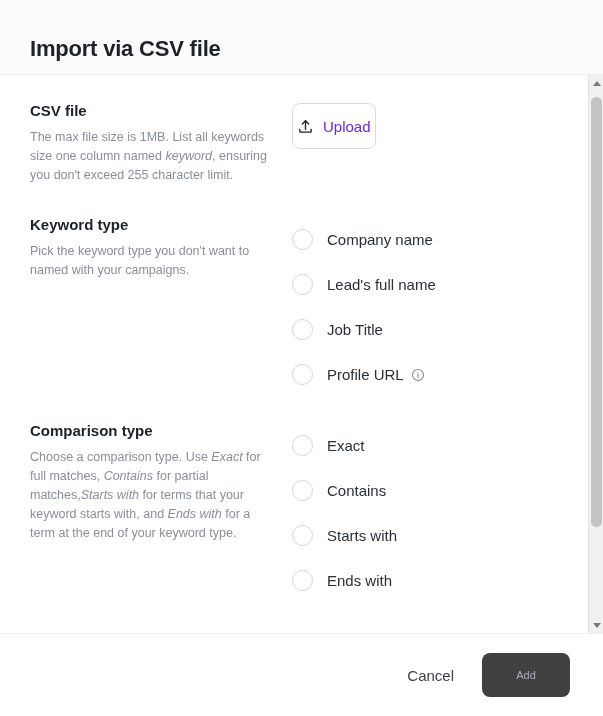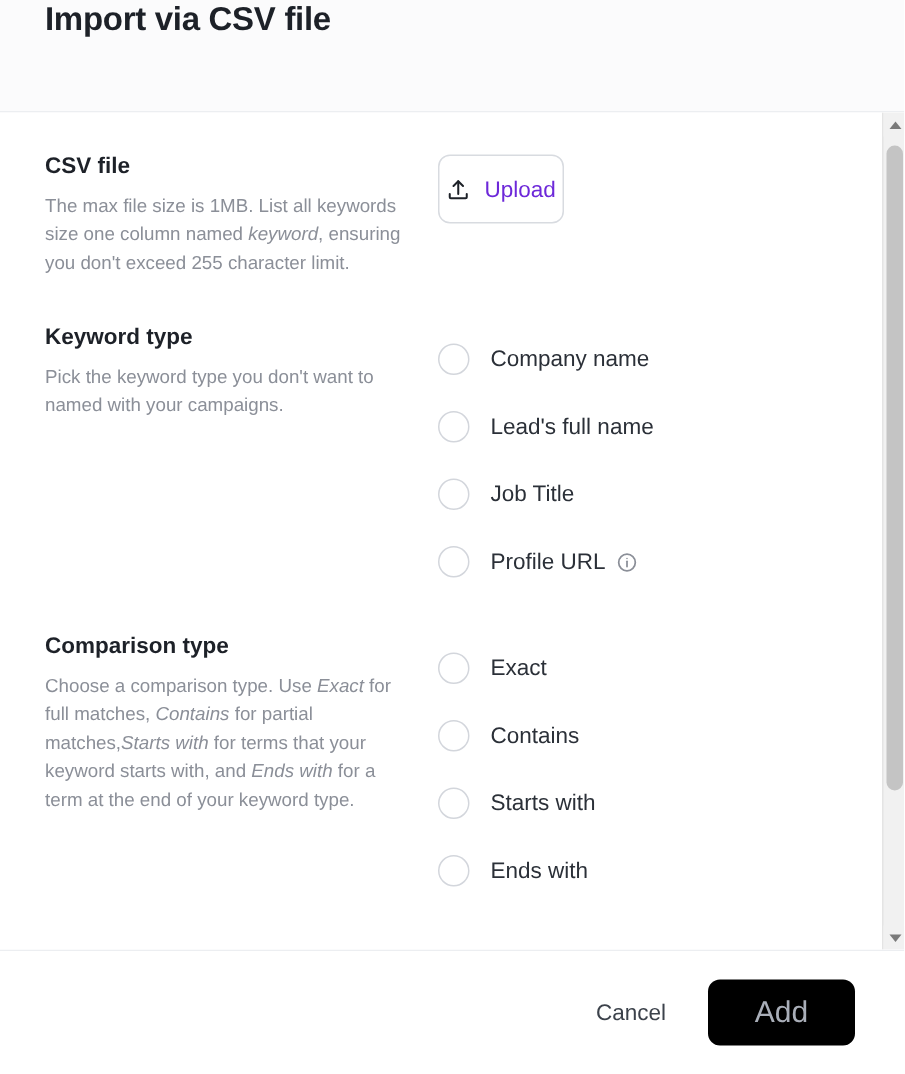--- a/index.html
+++ b/index.html
@@ -22,22 +22,22 @@
     overflow: hidden;
   }
 
   
   .dialog-header {
     height: 75px;
     min-height: 75px;
     background: #fbfbfc;
     border-bottom: 1px solid #eceef1;
     display: flex;
-    align-items: flex-start;
-    padding: 0 30px;
+    align-items: flex-end;
+    padding: 12px 30px;
   }
   .dialog-title {
     font-size: 22px;
     font-weight: bold;
     color: #1d2128;
     letter-spacing: -0.2px;
   }
 
   
   .dialog-body {
@@ -183,27 +183,27 @@
   .btn-cancel {
     background: transparent;
     border: none;
     font-size: 15px;
     color: #3c424b;
     cursor: pointer;
     padding: 12px 14px;
     font-family: "Liberation Sans", sans-serif;
   }
   .btn-add {
-    width: 98px;
+    width: 88px;
     height: 44px;
     border: none;
     border-radius: 8px;
-    background: #000000;
+    background: #404040;
     color: #a9aeb8;
-    font-size: 20px;
+    font-size: 11px;
     cursor: default;
     font-family: "Liberation Sans", sans-serif;
   }
 </style>
 </head>
 <body>
 
 <div class="dialog">
 
   <div class="dialog-header">

